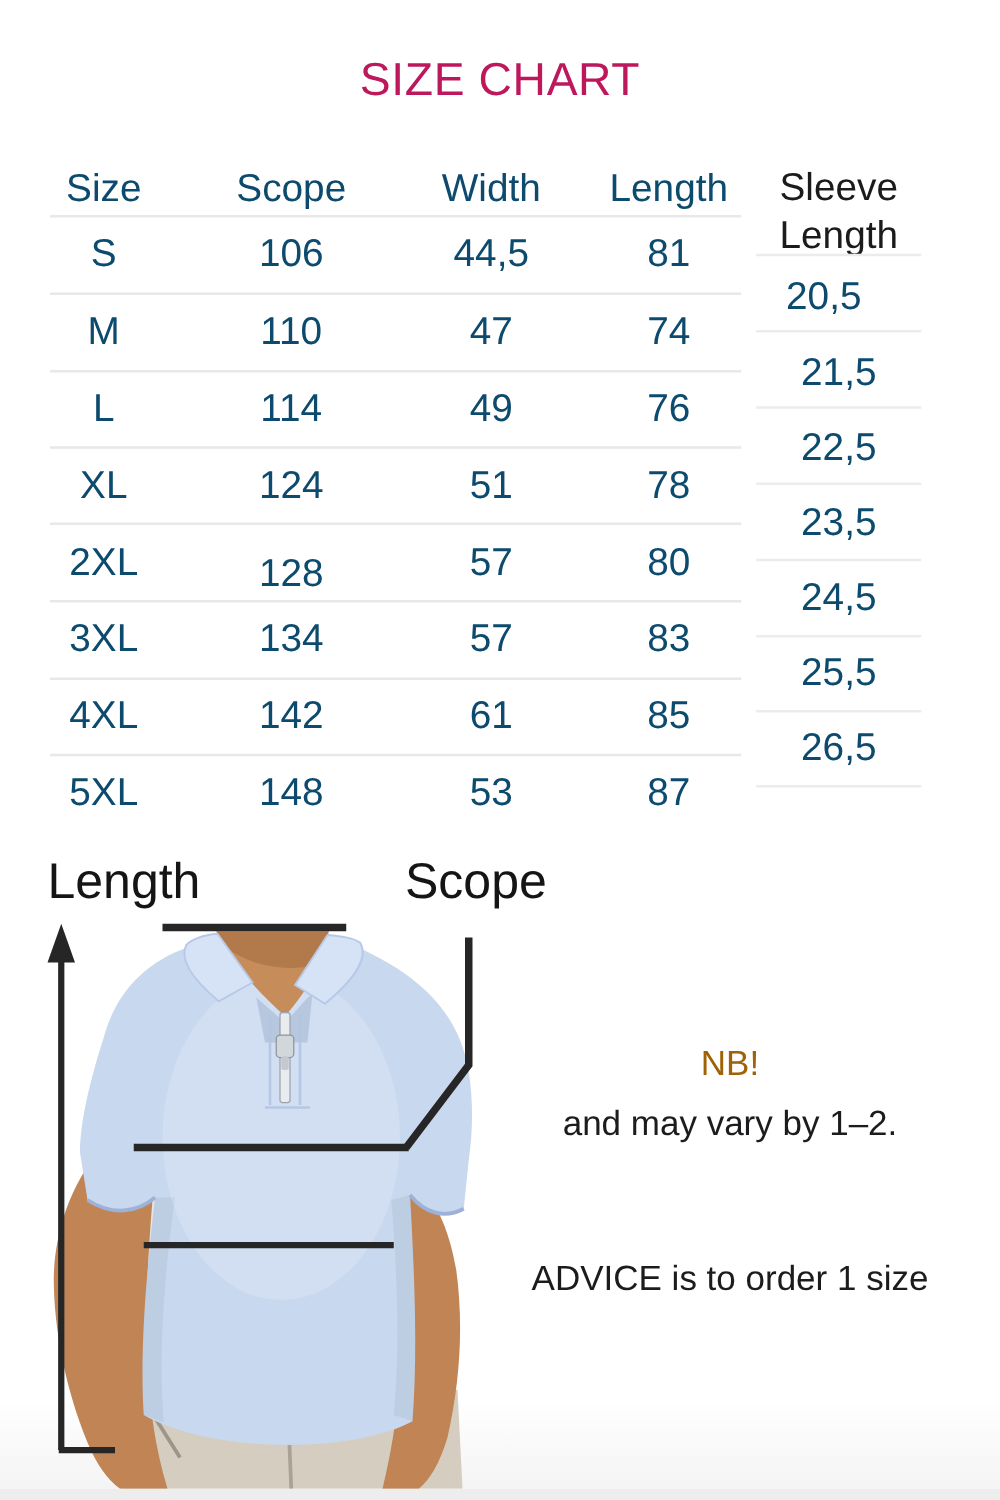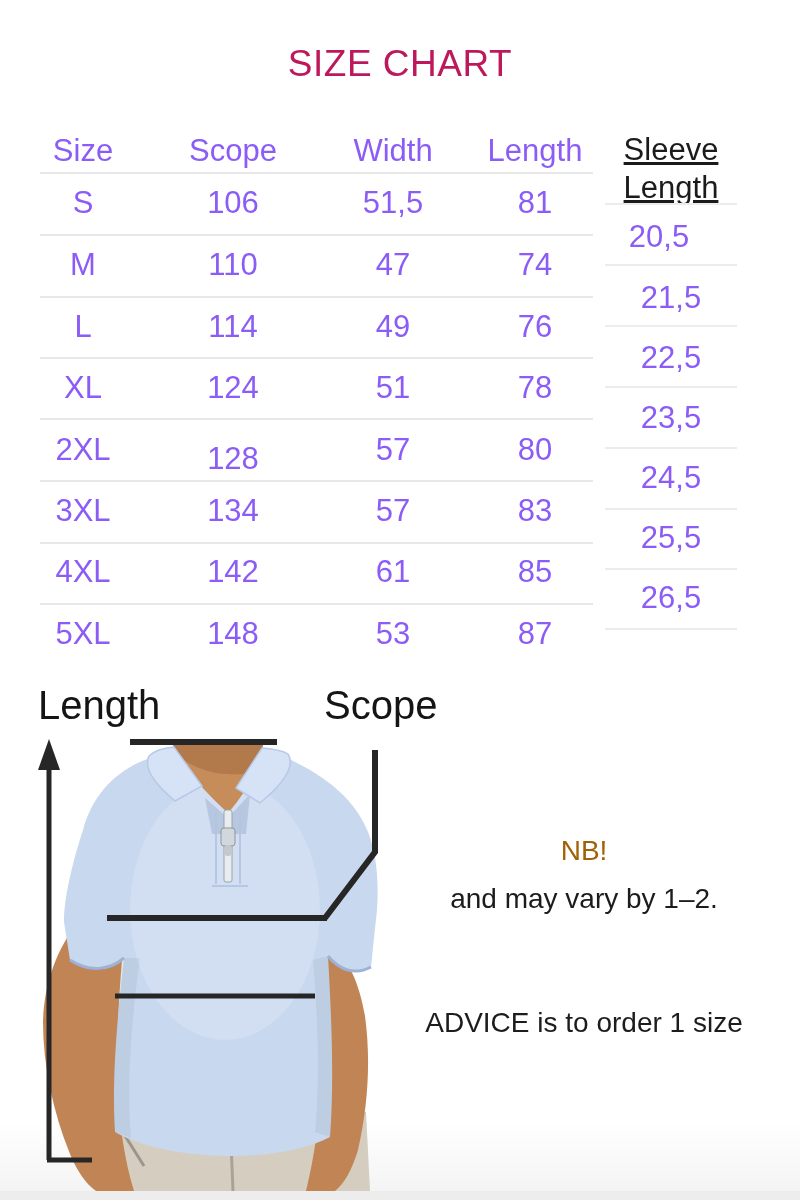--- a/index.html
+++ b/index.html
@@ -6,27 +6,27 @@
   .page{
     position:relative;width:800px;height:1200px;overflow:hidden;background:#ffffff;
     font-family:"Liberation Sans","DejaVu Sans",sans-serif;color:#1b1b1d;
   }
   .title{
     position:absolute;left:0;top:43px;width:100%;text-align:center;
     font-size:37px;letter-spacing:0.5px;color:#be185d;
   }
   .cell{
     position:absolute;transform:translate(-50%,-50%);
-    font-size:31px;white-space:nowrap;color:#8b5cf6;
+    font-size:31px;white-space:nowrap;color:#0c4a6e;
   }
   .hline{position:absolute;height:2px;background:#e8e8e8;}
   .hline.sleeve{background:#ececec;}
   .sleeve-header{
     position:absolute;left:671px;top:131px;width:150px;transform:translateX(-50%);
-    text-align:center;font-size:31px;line-height:38px;color:#1b1b1d;text-decoration:underline;
+    text-align:center;font-size:31px;line-height:38px;color:#1b1b1d;
   }
   .diag-label{
     position:absolute;font-size:40px;color:#151515;white-space:nowrap;
   }
   .note{
     position:absolute;left:400px;width:368px;text-align:center;
     font-size:28px;line-height:45px;color:#1c1c1e;white-space:nowrap;
   }
   .note-heading{font-size:28px;}
   svg.figure{position:absolute;left:0;top:660px;}
@@ -63,21 +63,21 @@
   <div class="hline sleeve" style="left:605px;width:132px;top:325px"></div>
   <div class="hline sleeve" style="left:605px;width:132px;top:386px"></div>
   <div class="hline sleeve" style="left:605px;width:132px;top:447px"></div>
   <div class="hline sleeve" style="left:605px;width:132px;top:508px"></div>
   <div class="hline sleeve" style="left:605px;width:132px;top:568px"></div>
   <div class="hline sleeve" style="left:605px;width:132px;top:628px"></div>
 
   <div>
     <span class="cell" style="left:83px;top:203px">S</span>
     <span class="cell" style="left:233px;top:203px">106</span>
-    <span class="cell" style="left:393px;top:203px">51,5</span>
+    <span class="cell" style="left:393px;top:203px">44,5</span>
     <span class="cell" style="left:535px;top:203px">81</span>
   </div>
   <div>
     <span class="cell" style="left:83px;top:265px">M</span>
     <span class="cell" style="left:233px;top:265px">110</span>
     <span class="cell" style="left:393px;top:265px">47</span>
     <span class="cell" style="left:535px;top:265px">74</span>
   </div>
   <div>
     <span class="cell" style="left:83px;top:327px">L</span>

